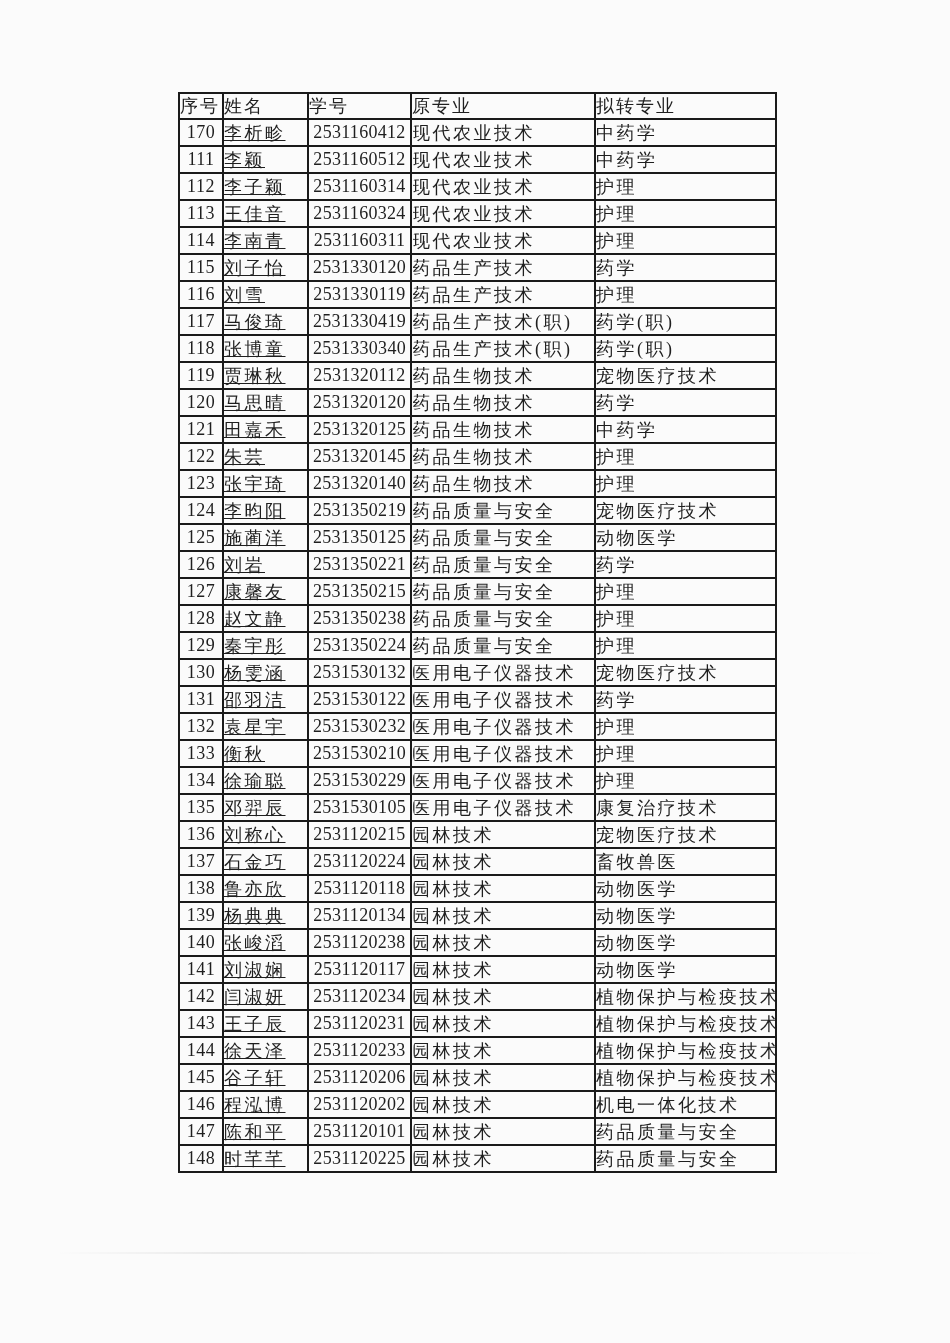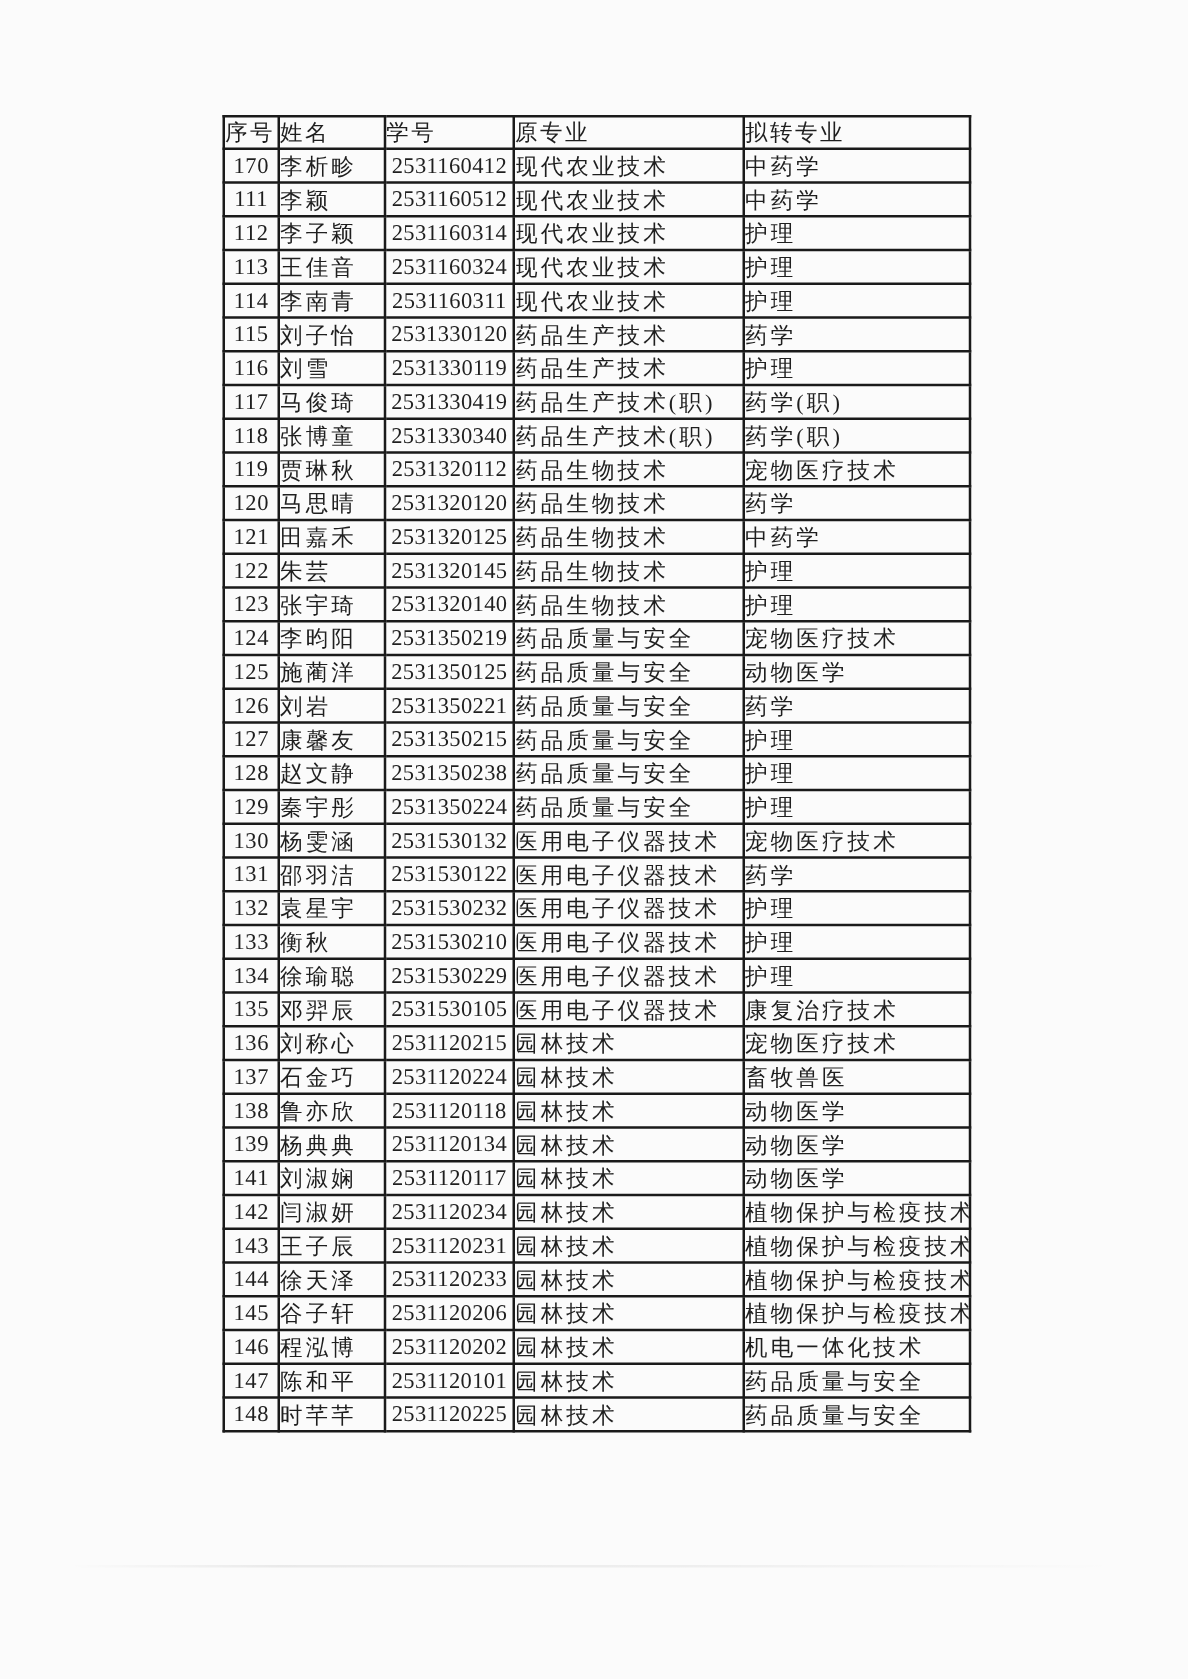--- a/index.html
+++ b/index.html
@@ -50,20 +50,21 @@
     font-size: 18px;
   }
   td.c0 {
     text-align: center;
     font-size: 16px;
     letter-spacing: 0.5px;
   }
   td.c1 {
     padding-left: 5px;
     letter-spacing: 2.5px;
+    text-decoration: underline;
   }
   td.c2 {
     padding-left: 3px;
     font-size: 17px;
     letter-spacing: 0.3px;
     text-align: center;
   }
   td.c3 {
     padding-left: 5px;
     letter-spacing: 2.5px;
@@ -312,20 +313,27 @@
           <td class="c4">动物医学</td>
         </tr>
         <tr>
           <td class="c0">139</td>
           <td class="c1">杨典典</td>
           <td class="c2">2531120134</td>
           <td class="c3">园林技术</td>
           <td class="c4">动物医学</td>
         </tr>
         <tr>
+          <td class="c0">140</td>
+          <td class="c1">张峻滔</td>
+          <td class="c2">2531120238</td>
+          <td class="c3">园林技术</td>
+          <td class="c4">动物医学</td>
+        </tr>
+        <tr>
           <td class="c0">141</td>
           <td class="c1">刘淑娴</td>
           <td class="c2">2531120117</td>
           <td class="c3">园林技术</td>
           <td class="c4">动物医学</td>
         </tr>
         <tr>
           <td class="c0">142</td>
           <td class="c1">闫淑妍</td>
           <td class="c2">2531120234</td>

